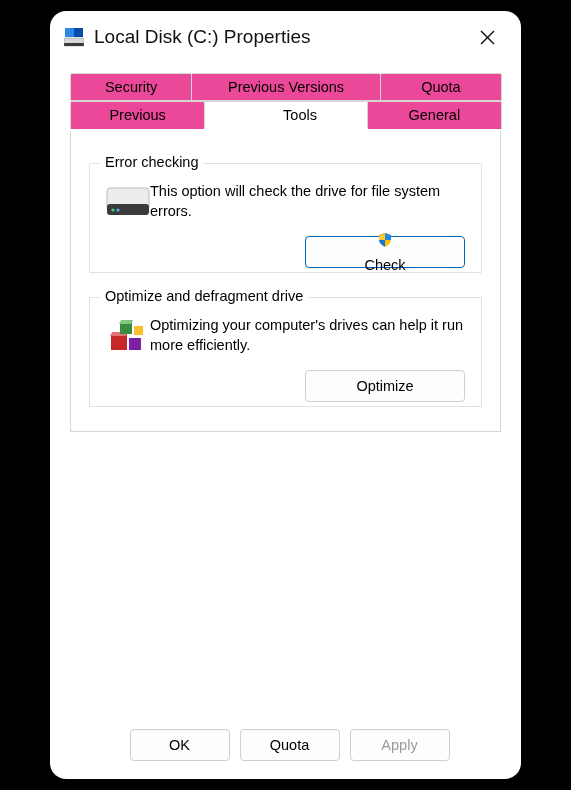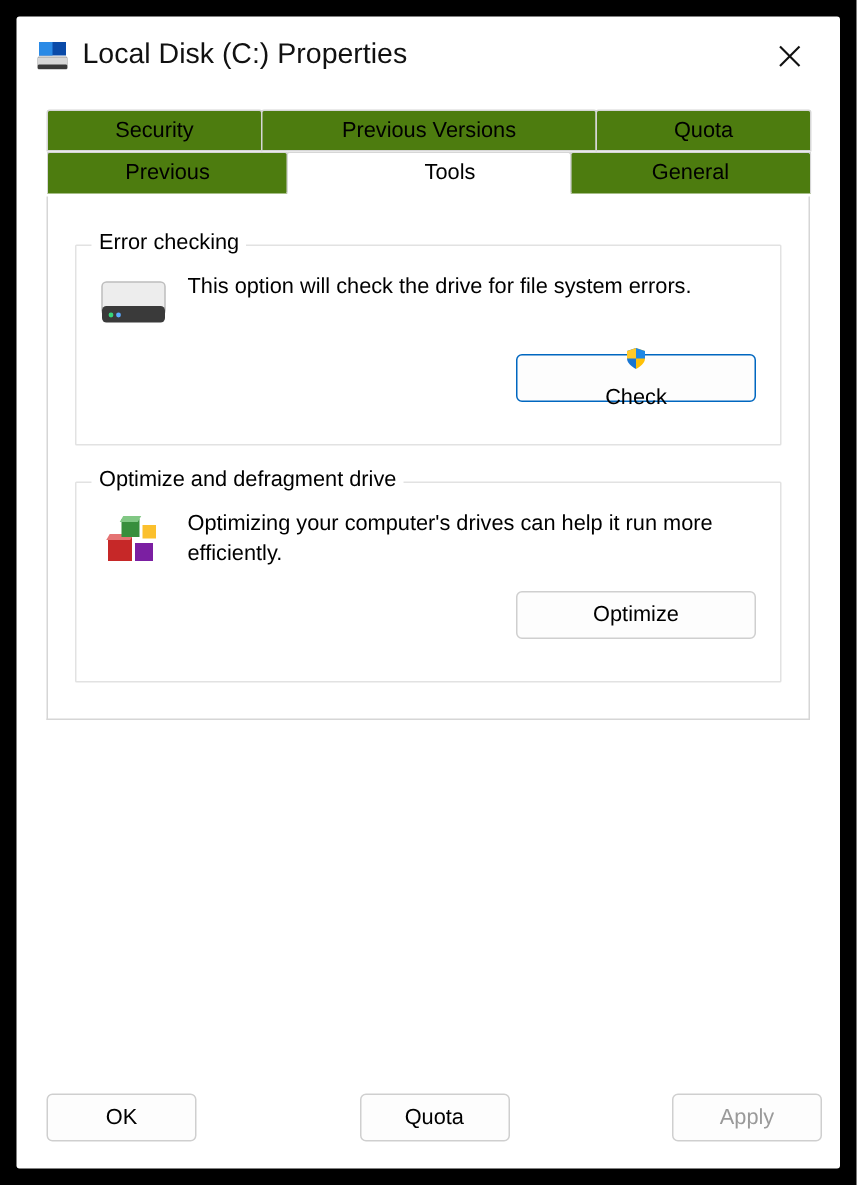--- a/index.html
+++ b/index.html
@@ -9,24 +9,24 @@
     background: #000;
     font-family: "Segoe UI", Tahoma, sans-serif;
     font-size: 14px;
     width: 571px;
     height: 790px;
     display: flex;
     align-items: center;
     justify-content: center;
   }
   .window {
-    width: 549px;
+    width: 471px;
     height: 768px;
     background: #fff;
-    border-radius: 2px;
+    border-radius: 16px;
     box-shadow: 0 8px 30px rgba(0,0,0,0.4);
     display: flex;
     flex-direction: column;
     overflow: hidden;
   }
   .titlebar {
     display: flex;
     align-items: center;
     padding: 10px 14px 10px 14px;
     gap: 10px;
@@ -56,21 +56,21 @@
   
   .tabrows { margin-bottom: 2px; }
   .tabrow {
     display: flex;
   }
   .tab {
     flex: 1;
     text-align: center;
     padding: 5px 4px;
     font-size: 14.5px;
-    background: #4d7c0f;
+    background: #ec4899;
     border: 1px solid #d6d6d6;
     border-bottom: none;
     margin-right: -1px;
     cursor: pointer;
     color: #000;
     border-radius: 2px 2px 0 0;
   }
   .tabrow.backrow .tab {
     border-bottom: 1px solid #d6d6d6;
   }
@@ -85,35 +85,34 @@
     border: 1px solid #d6d6d6;
     border-top: none;
     flex: 0 0 auto;
     padding: 14px 18px 0 18px;
   }
   
   .group {
     border: 1px solid #e2e2e2;
     border-radius: 1px;
     margin: 18px 0 24px 0;
-    padding: 18px 16px 28px 16px;
+    padding: 18px 16px 4px 16px;
     position: relative;
   }
   .group-title {
     position: absolute;
     top: -10px;
     left: 10px;
     background: #fff;
     padding: 0 5px;
     font-size: 14.5px;
     color: #000;
   }
   .group-row {
     display: flex;
-    gap: 14px;
     align-items: flex-start;
   }
   .group-icon {
     width: 44px;
     height: 40px;
     flex-shrink: 0;
     display:flex;
     align-items:center;
     justify-content:center;
   }
@@ -146,22 +145,22 @@
   .btn.accent {
     border: 1.5px solid #0067c0;
   }
   .btn.disabled {
     color: #9a9a9a;
     cursor: default;
   }
   .spacer { flex: 1; }
   .footer {
     display: flex;
-    justify-content: space-between;
-    gap: 20px;
+    justify-content: center;
+    gap: 10px;
     padding: 14px 12px 18px 20px;
   }
   .footer .btn { min-width: 100px; width:100px; }
 </style>
 </head>
 <body>
 
 <div class="window">
 
   <div class="titlebar">

